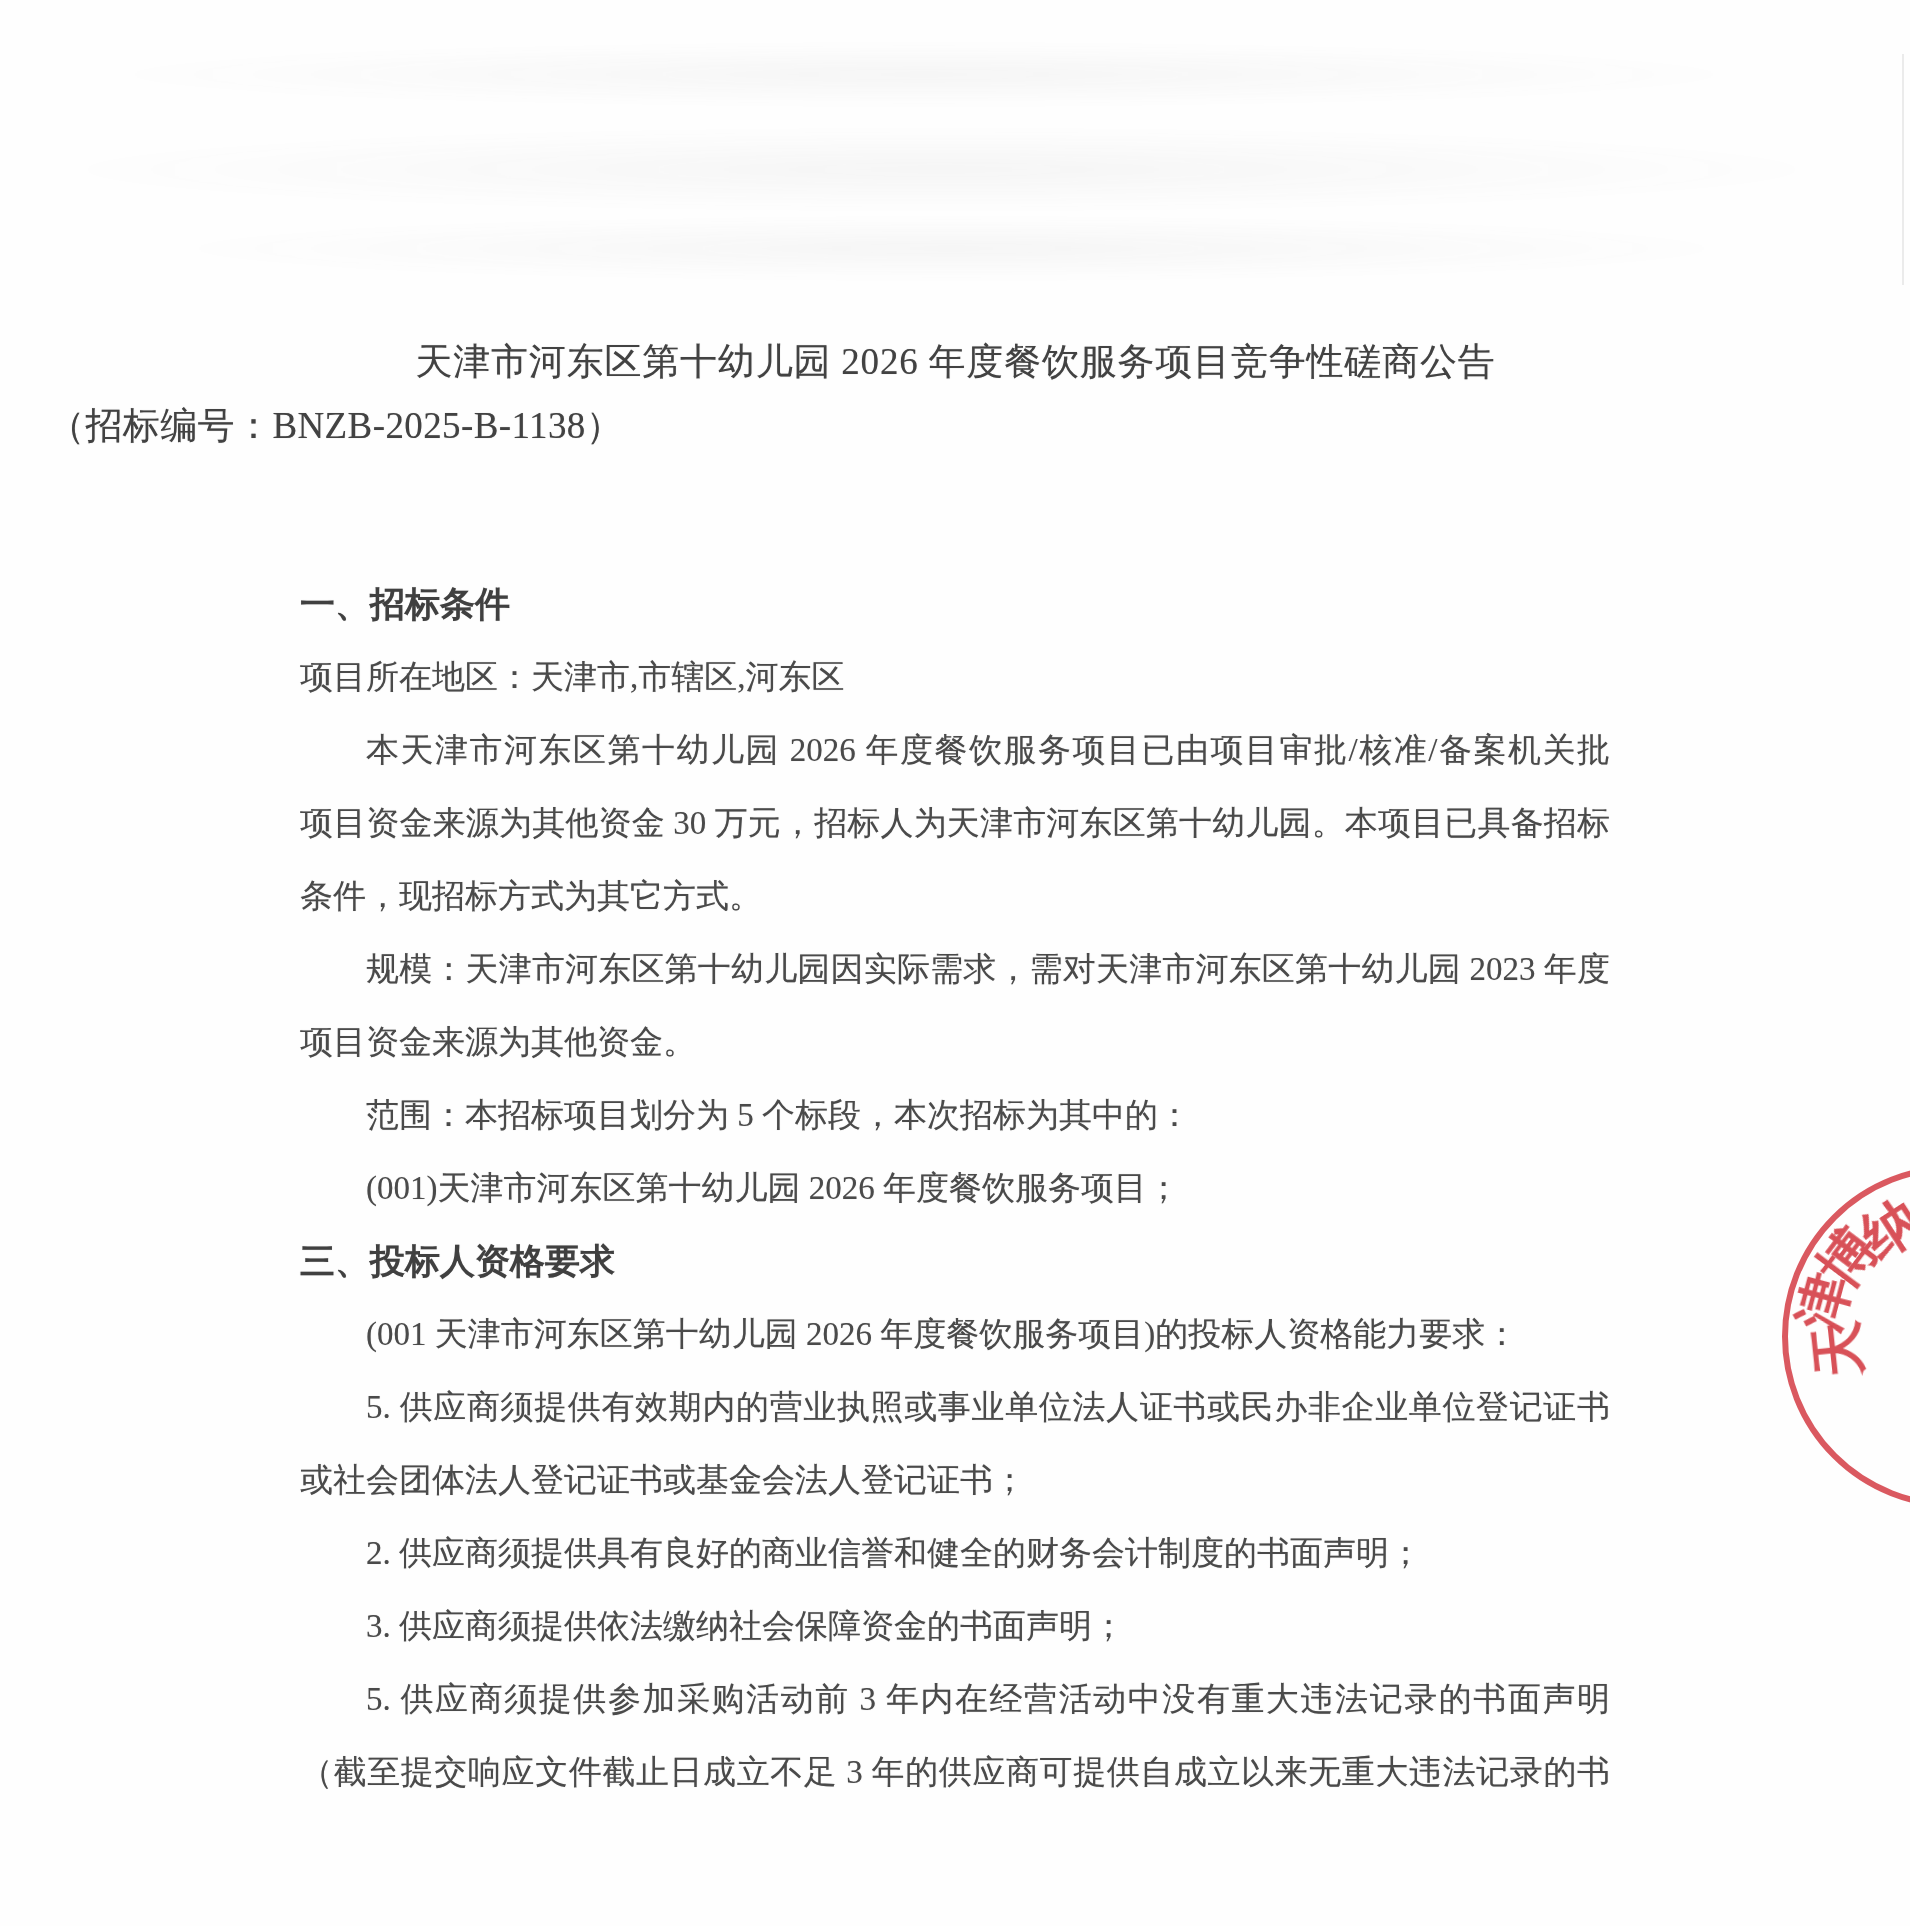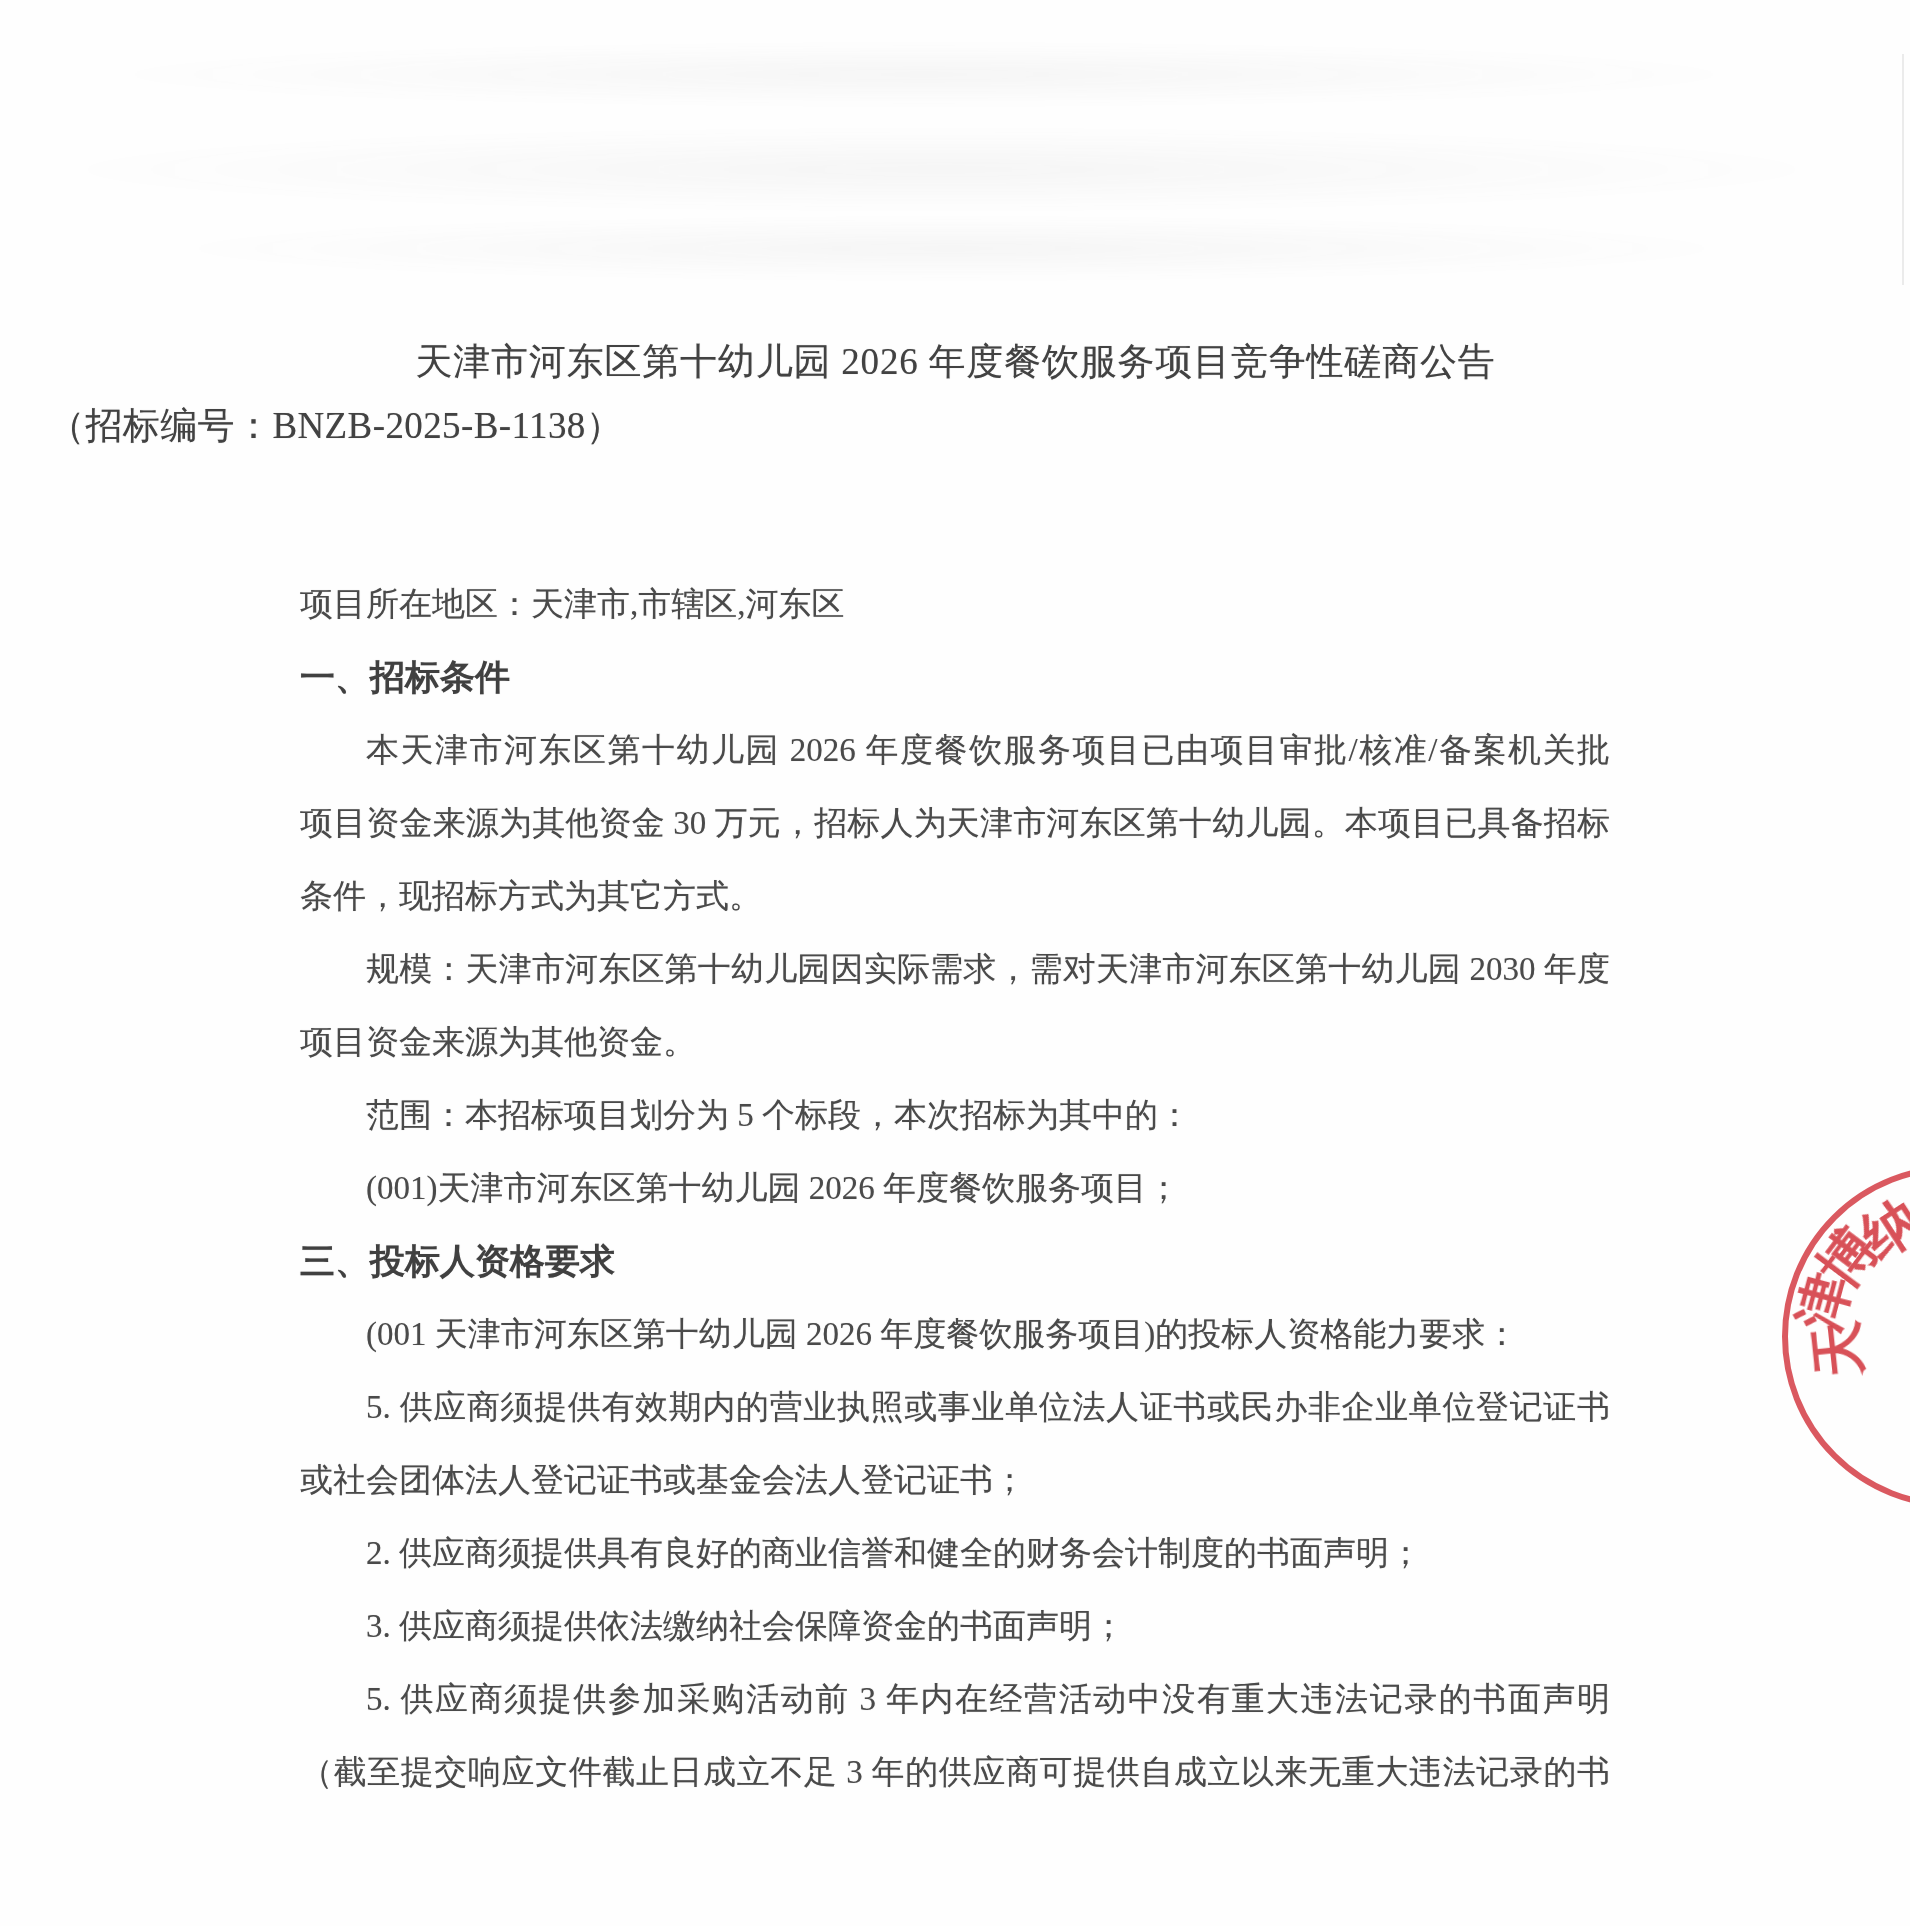--- a/index.html
+++ b/index.html
@@ -119,26 +119,26 @@
 
   <div class="noise n1"></div>
   <div class="noise n2"></div>
   <div class="noise n3"></div>
   <div class="noise edge-line"></div>
 
   <div class="doc-title">天津市河东区第十幼儿园 2026 年度餐饮服务项目竞争性磋商公告</div>
   <div class="doc-subtitle">（招标编号：BNZB-2025-B-1138）</div>
 
   <div class="doc-body">
+    <div class="line heading">一、招标条件</div>
     <div class="line">项目所在地区：天津市,市辖区,河东区</div>
-    <div class="line heading">一、招标条件</div>
     <div class="line indent justify">本天津市河东区第十幼儿园 2026 年度餐饮服务项目已由项目审批/核准/备案机关批准，</div>
     <div class="line justify">项目资金来源为其他资金 30 万元，招标人为天津市河东区第十幼儿园。本项目已具备招标</div>
     <div class="line">条件，现招标方式为其它方式。</div>
-    <div class="line indent justify">规模：天津市河东区第十幼儿园因实际需求，需对天津市河东区第十幼儿园 2030 年度</div>
+    <div class="line indent justify">规模：天津市河东区第十幼儿园因实际需求，需对天津市河东区第十幼儿园 2023 年度</div>
     <div class="line">项目资金来源为其他资金。</div>
     <div class="line indent">范围：本招标项目划分为 5 个标段，本次招标为其中的：</div>
     <div class="line indent">(001)天津市河东区第十幼儿园 2026 年度餐饮服务项目；</div>
     <div class="line heading">三、投标人资格要求</div>
     <div class="line indent">(001 天津市河东区第十幼儿园 2026 年度餐饮服务项目)的投标人资格能力要求：</div>
     <div class="line indent justify">5. 供应商须提供有效期内的营业执照或事业单位法人证书或民办非企业单位登记证书</div>
     <div class="line">或社会团体法人登记证书或基金会法人登记证书；</div>
     <div class="line indent">2. 供应商须提供具有良好的商业信誉和健全的财务会计制度的书面声明；</div>
     <div class="line indent">3. 供应商须提供依法缴纳社会保障资金的书面声明；</div>
     <div class="line indent justify">5. 供应商须提供参加采购活动前 3 年内在经营活动中没有重大违法记录的书面声明</div>

